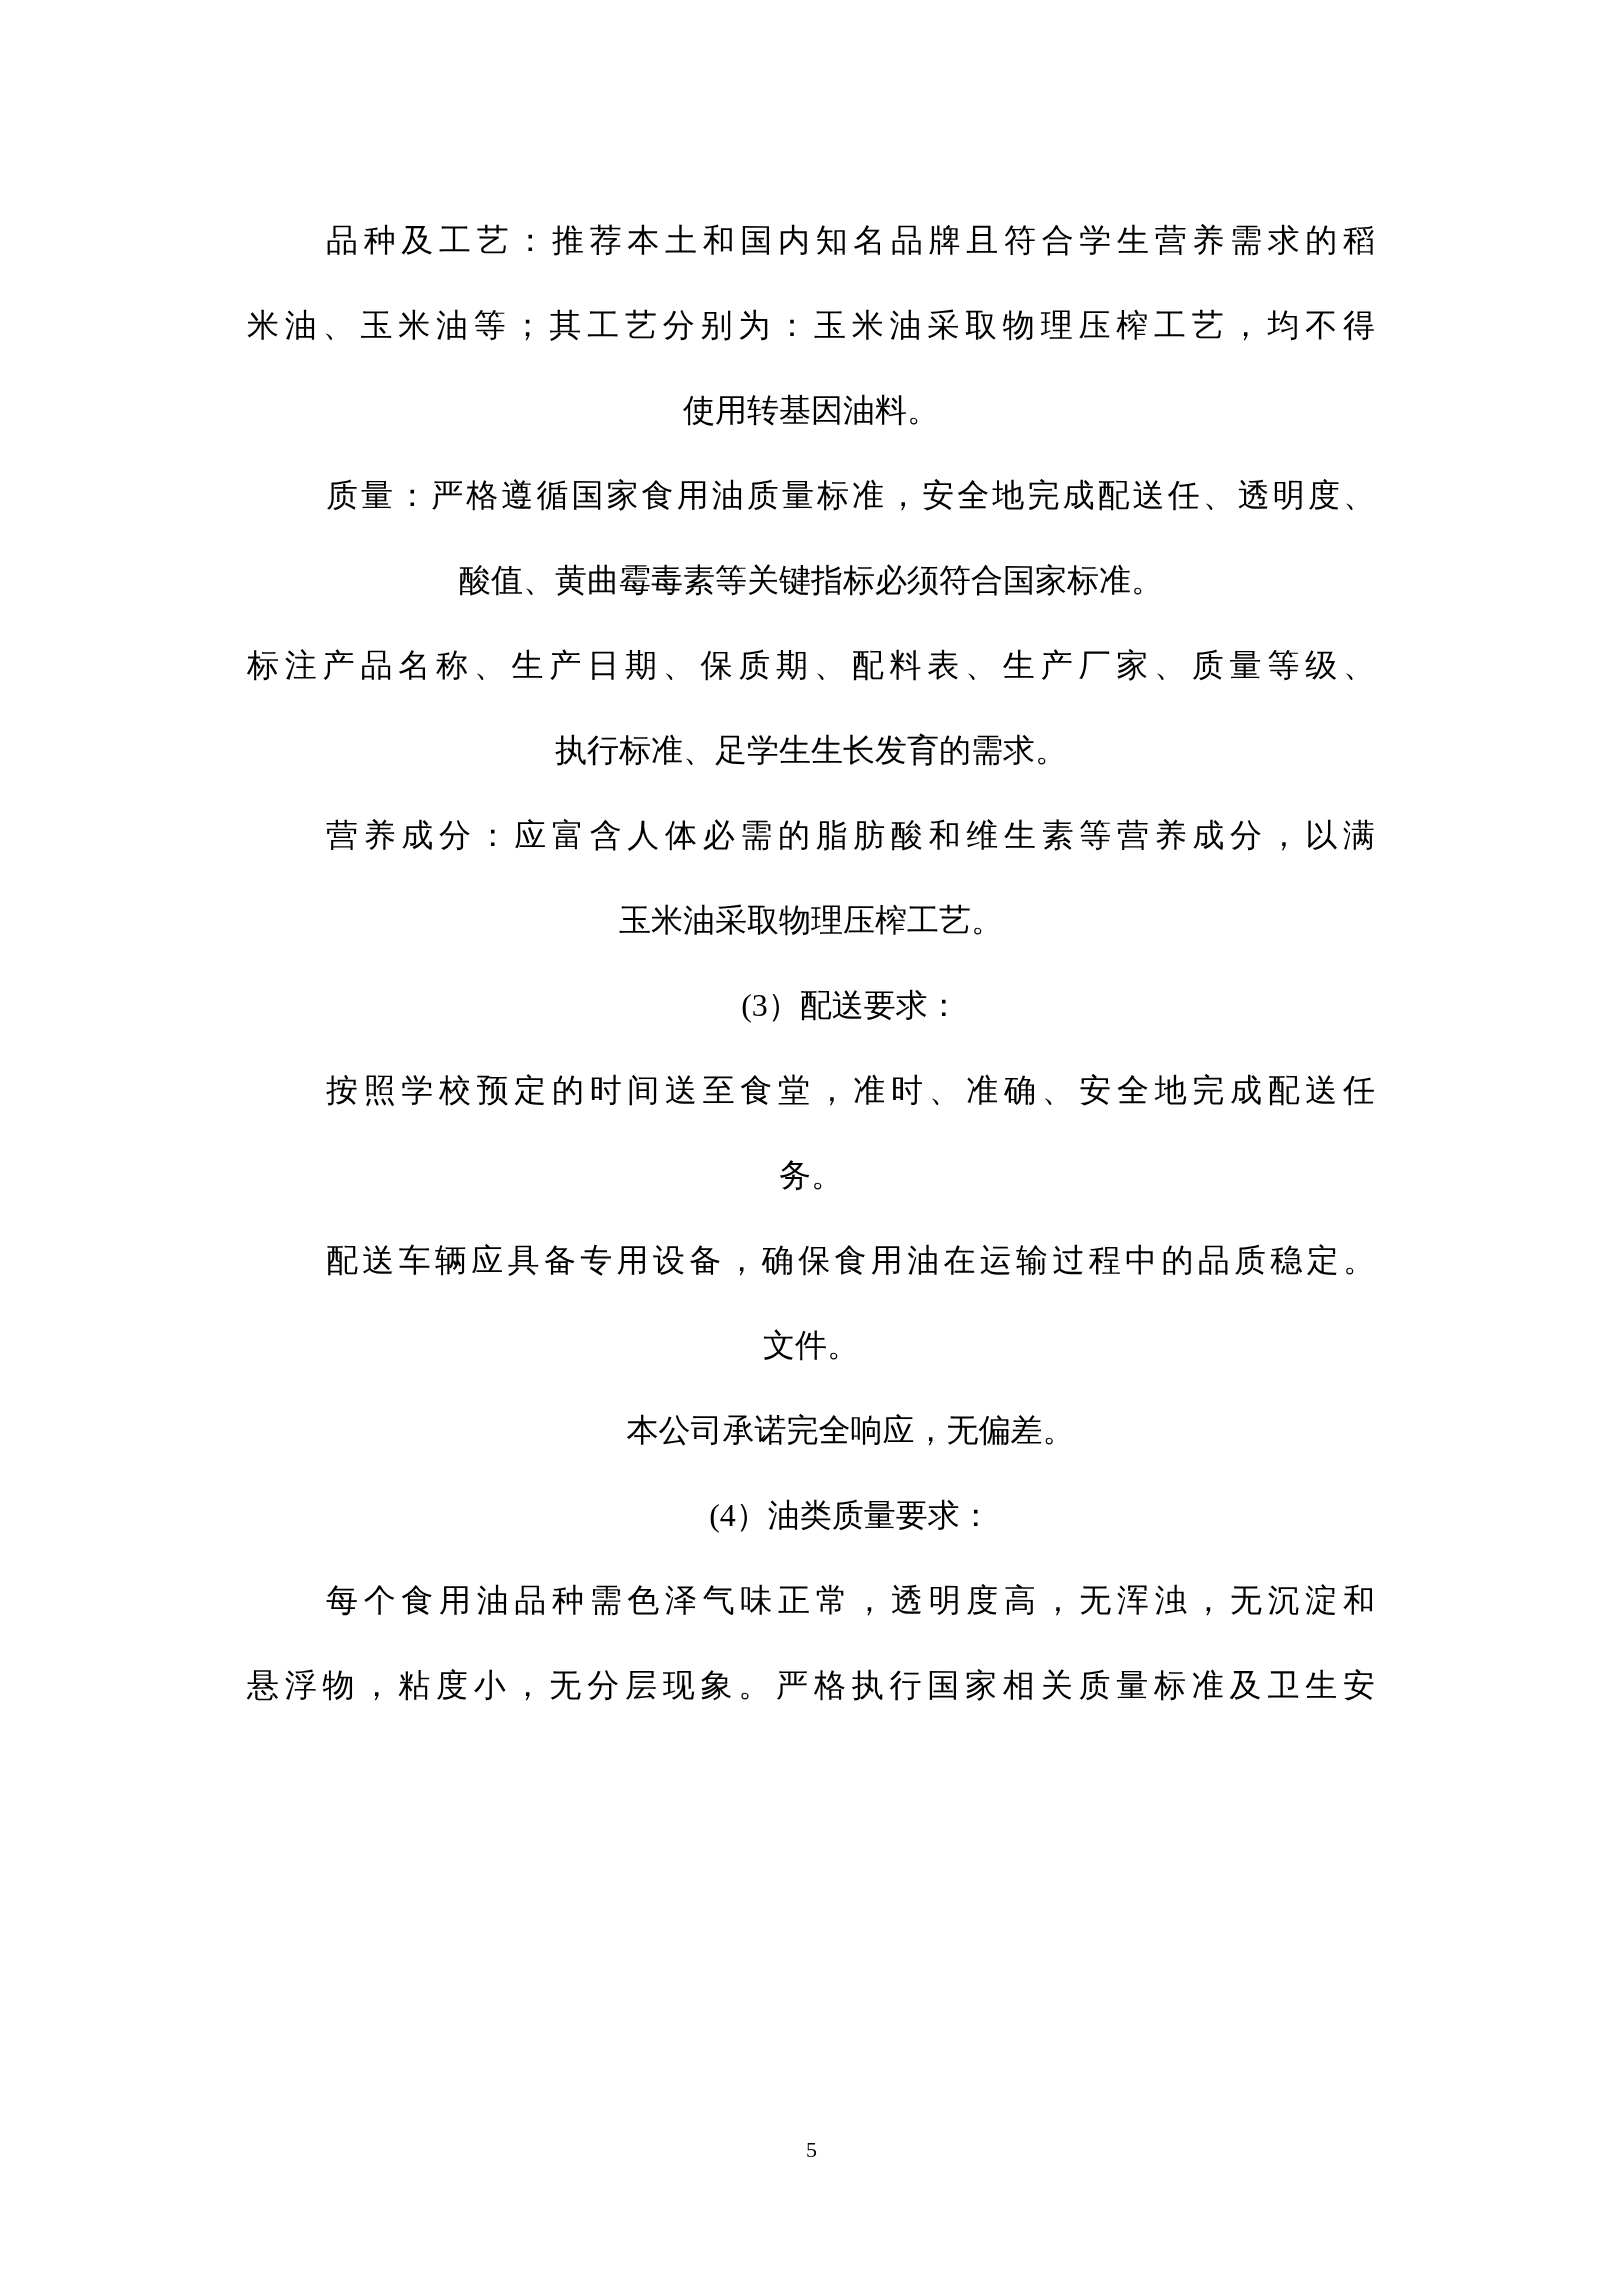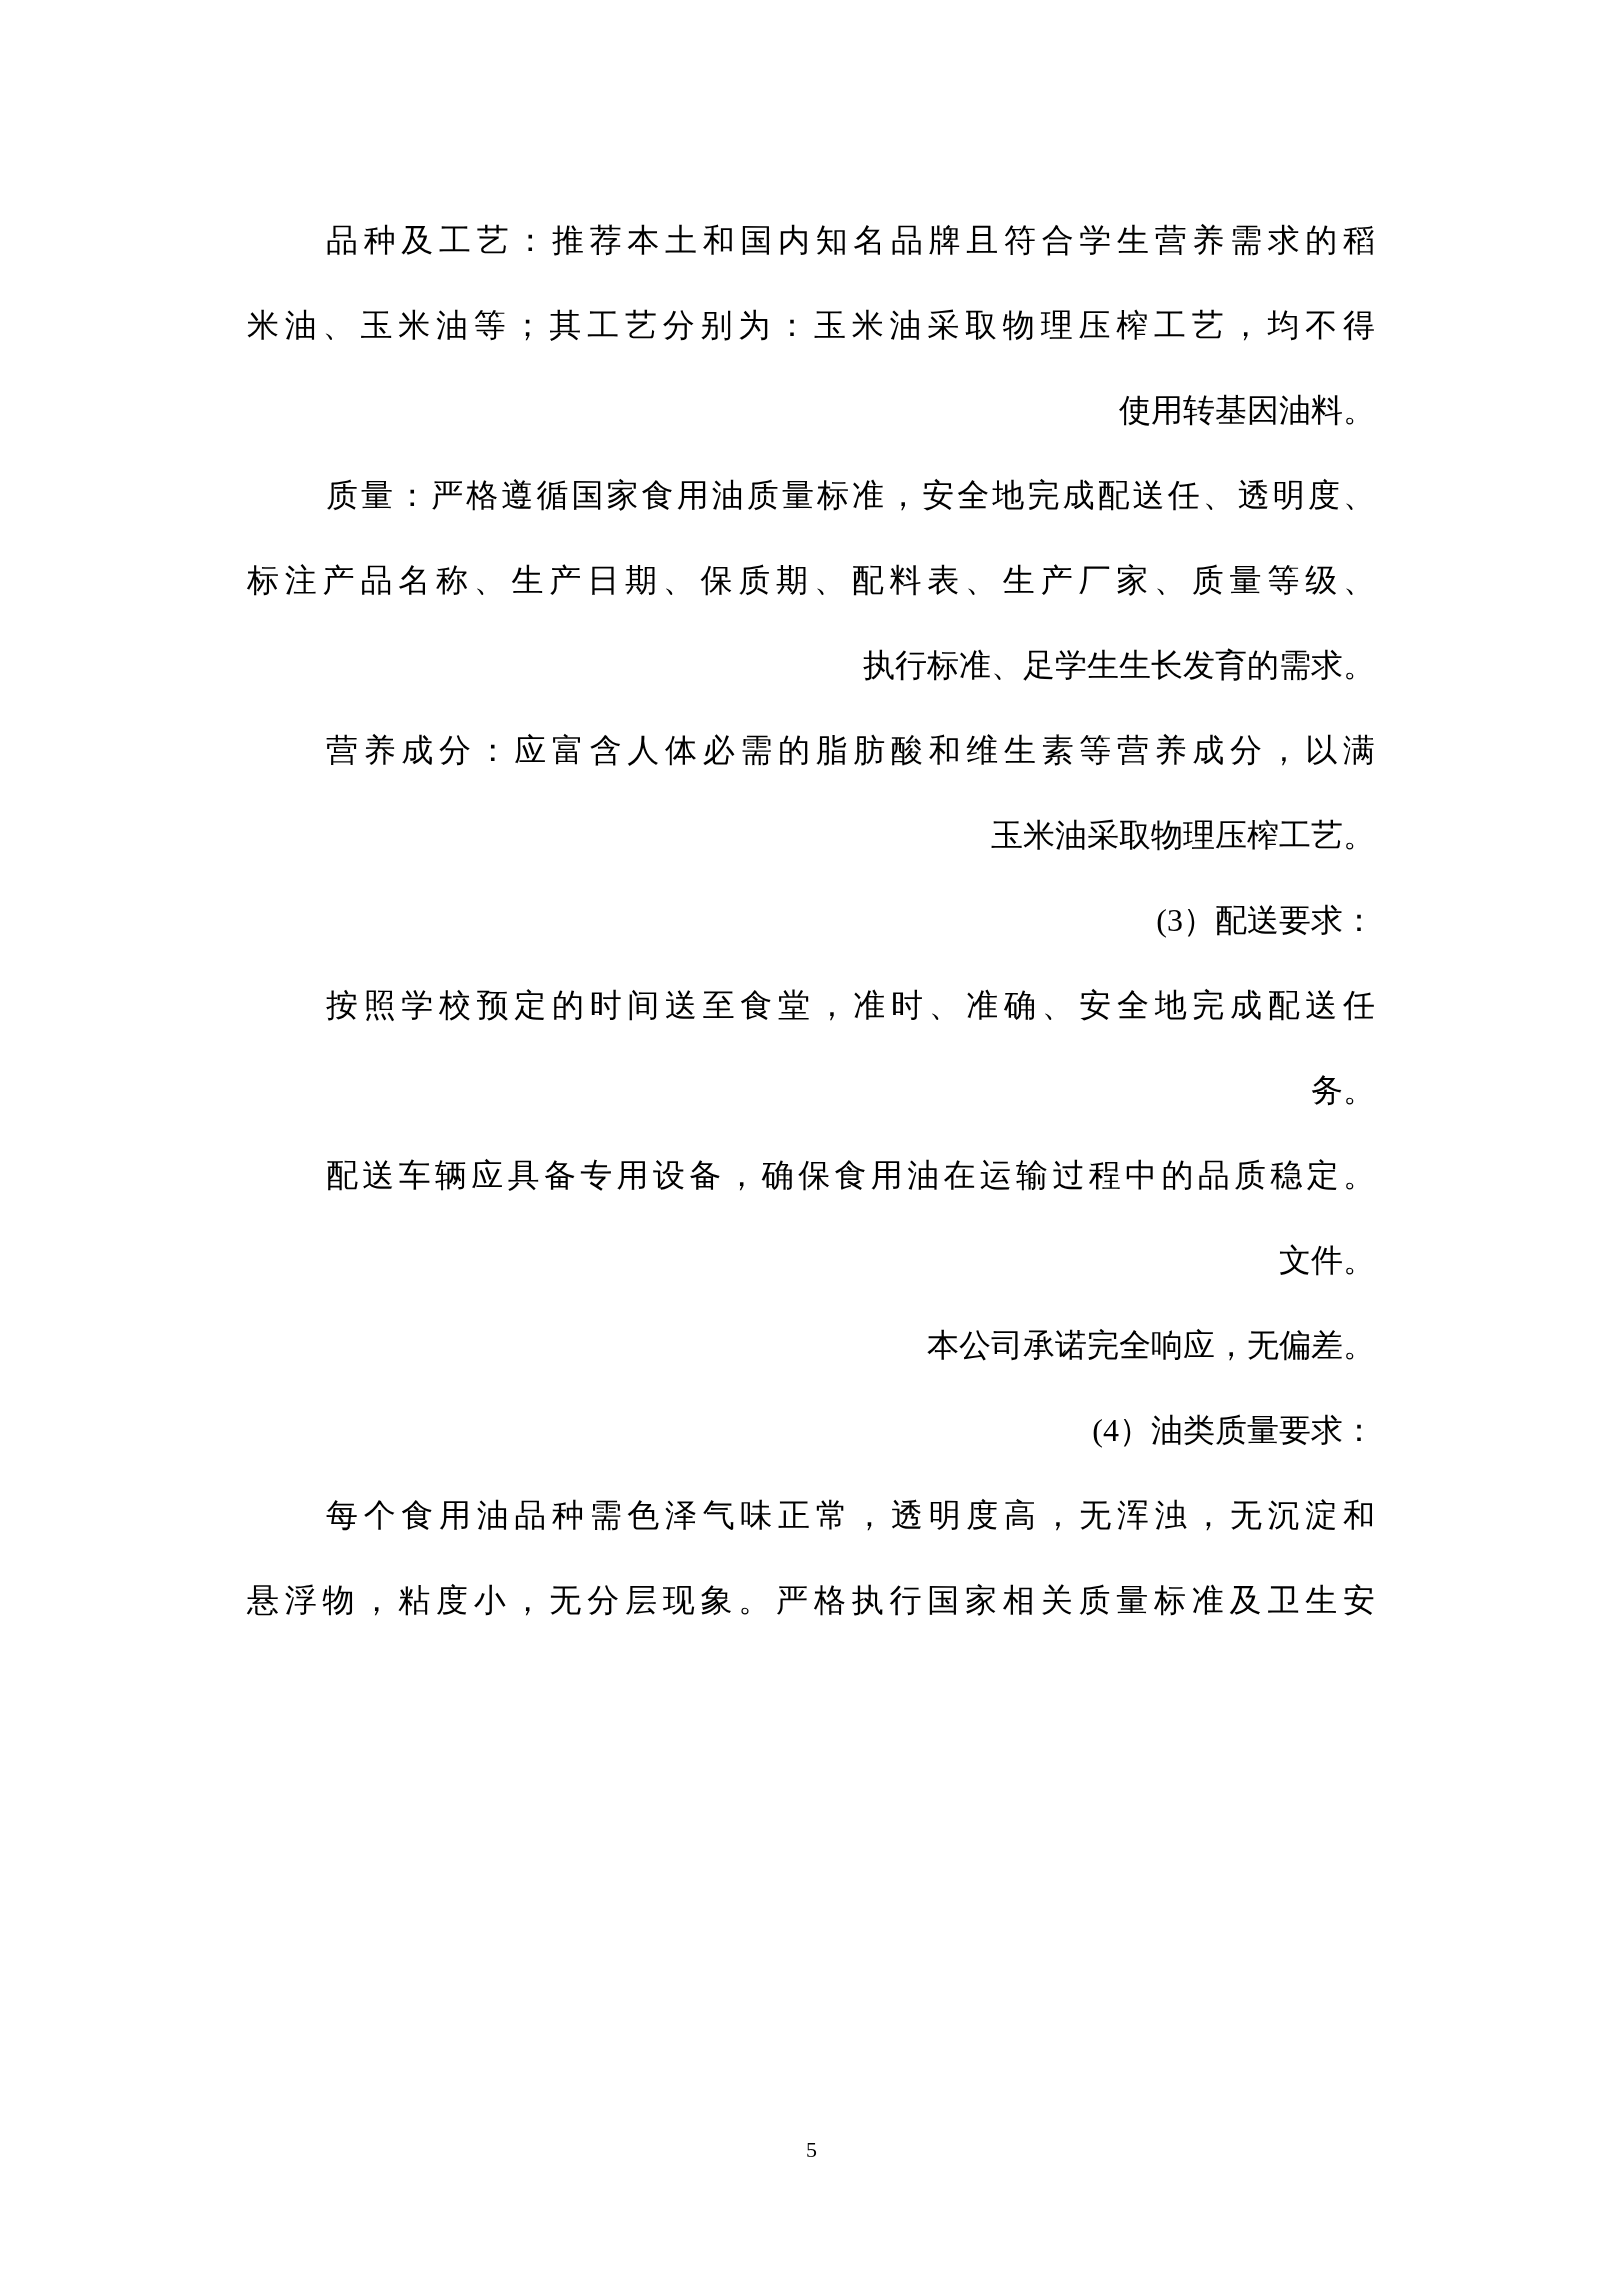--- a/index.html
+++ b/index.html
@@ -38,21 +38,21 @@
       box-sizing: border-box;
     }
     .line.full {
       text-align: justify;
       text-align-last: justify;
     }
     .line.indent {
       padding-left: 79px;
     }
     .line.short {
-      text-align: right;
+      text-align: center;
     }
     .page-number {
       position: absolute;
       left: 0;
       width: 1623px;
       top: 2135px;
       text-align: center;
       font-size: 22px;
       line-height: 29px;
       font-family: "Liberation Serif", "DejaVu Serif", serif;
@@ -61,20 +61,21 @@
 </head>
 <body>
 
 <div class="page">
   <div class="body-text">
     <div class="line indent full">品种及工艺：推荐本土和国内知名品牌且符合学生营养需求的稻</div>
     <div class="line full">米油、玉米油等；其工艺分别为：玉米油采取物理压榨工艺，均不得</div>
     <div class="line short">使用转基因油料。</div>
 
     <div class="line indent full">质量：严格遵循国家食用油质量标准，安全地完成配送任、透明度、</div>
+    <div class="line short">酸值、黄曲霉毒素等关键指标必须符合国家标准。</div>
 
     <div class="line full">标注产品名称、生产日期、保质期、配料表、生产厂家、质量等级、</div>
     <div class="line short">执行标准、足学生生长发育的需求。</div>
 
     <div class="line indent full">营养成分：应富含人体必需的脂肪酸和维生素等营养成分，以满</div>
     <div class="line short">玉米油采取物理压榨工艺。</div>
 
 
     <div class="line indent short">(3）配送要求：</div>
 

